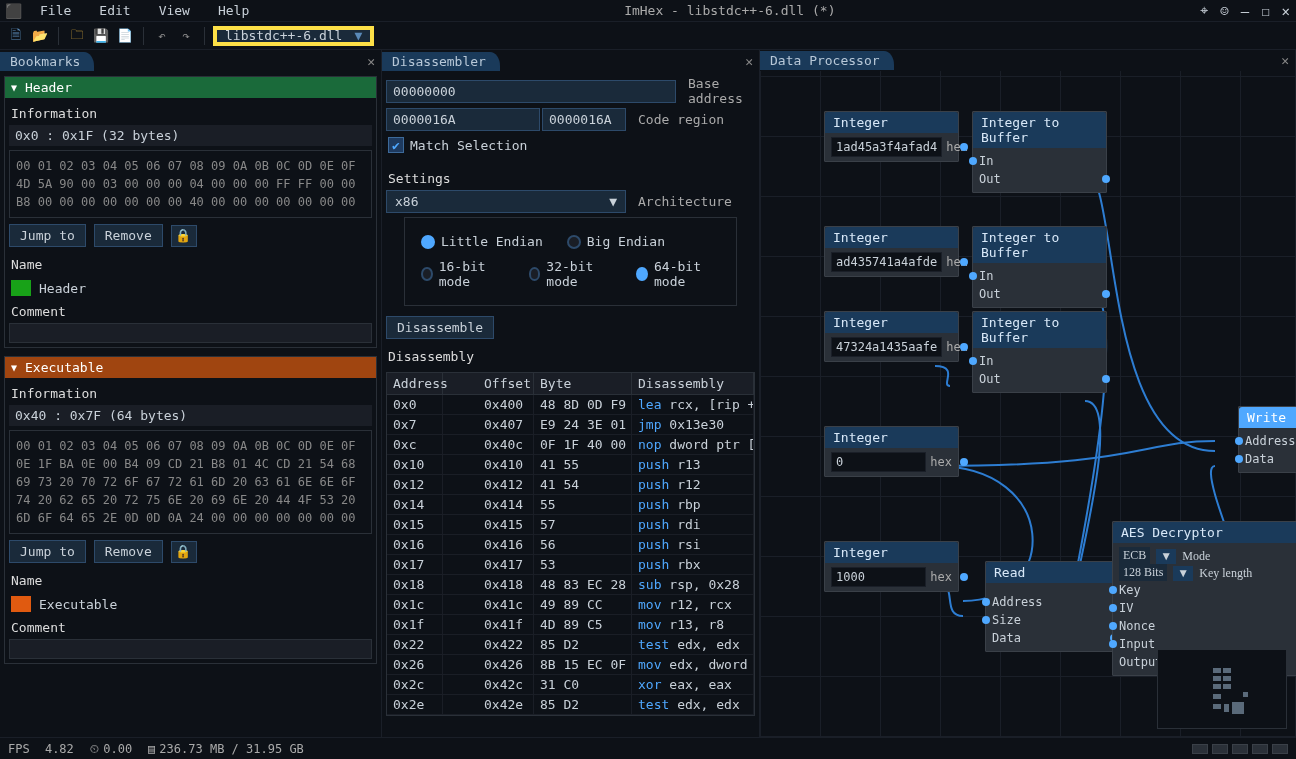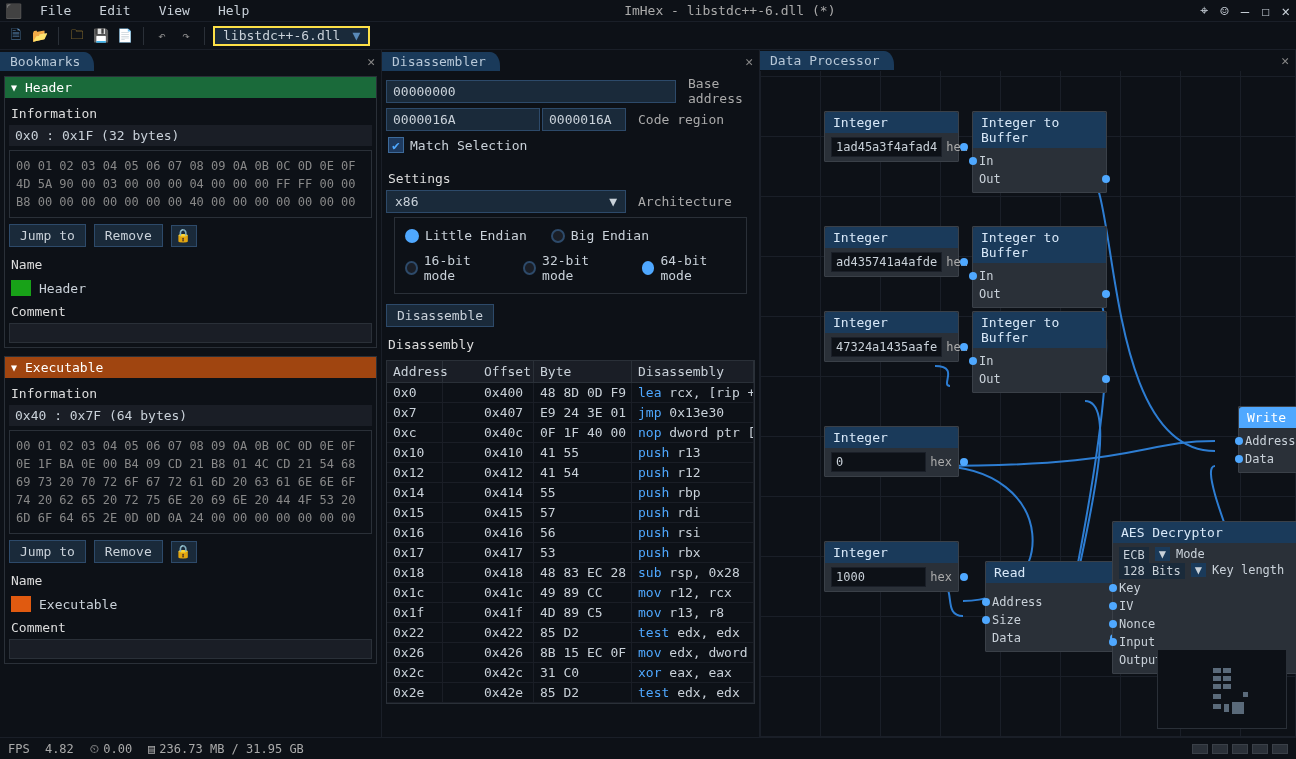--- a/index.html
+++ b/index.html
@@ -42,21 +42,21 @@
   border-bottom: 1px solid #1a1f28;
 }
 .toolbar .tb-btn {
   width: 20px; height: 20px;
   display:flex; align-items:center; justify-content:center;
   cursor:pointer; font-size:13px;
 }
 .toolbar .sep { width:1px; height:18px; background:#2a3038; margin:0 4px; }
 .toolbar .tab-dropdown {
   display:flex; align-items:center;
-  background:#1a2a3a; border:2px solid #fde047;
+  background:#1a2a3a; border:4px solid #fde047;
   padding:2px 8px; height:20px; cursor:pointer;
 }
 .toolbar .tab-dropdown .chev { margin-left:12px; color:#5a8ab8; }
 
 
 .main {
   flex:1;
   display:flex;
   overflow:hidden;
 }
@@ -149,21 +149,21 @@
   flex:0 0 auto;
 }
 .field-desc { padding-left:10px; color:#aaa; }
 .check-row { display:flex; align-items:center; gap:6px; padding:4px 2px; }
 .checkbox { width:16px; height:16px; background:#1e3a5f; border:1px solid #3d6a9a; display:flex; align-items:center; justify-content:center; cursor:pointer; color:#4fa8ff; font-size:13px; }
 .dropdown-full {
   display:flex; align-items:center; justify-content:space-between;
   background:#1a2a3a; border:1px solid #2d4a6a;
   padding:3px 8px; cursor:pointer;
 }
-.radio-group { border:1px solid #2a3038; padding:10px; margin:4px 8px; }
+.radio-group { border:1px solid #2a3038; padding:16px; margin:4px 18px; }
 .radio-row { display:flex; gap:24px; margin-bottom:10px; }
 .radio-row:last-child { margin-bottom:0; }
 .radio { display:flex; align-items:center; gap:6px; cursor:pointer; }
 .radio-dot { width:14px; height:14px; border-radius:50%; background:#1a1e26; border:2px solid #2d4a6a; }
 .radio-dot.checked { background:#4fa8ff; border-color:#4fa8ff; }
 .disasm-table {
   border:1px solid #2a3038;
   margin-top:4px;
 }
 .disasm-table-header {
@@ -206,21 +206,21 @@
 }
 .node-title.bright { background:#4fa8ff; color:#fff; }
 .node-body { padding:4px 6px; font-size:12px; }
 .node-body .port { display:flex; align-items:center; gap:4px; padding:2px 0; position:relative; }
 .port-dot { width:8px; height:8px; border-radius:50%; background:#4fa8ff; }
 .port-dot.left { position:absolute; left:-10px; }
 .port-dot.right { position:absolute; right:-10px; }
 .node-input-row { display:flex; gap:4px; align-items:center; }
 .node-hex-input { background:#0d1117; border:1px solid #1a1f28; padding:2px 4px; color:#c9d1d9; flex:1; font-size:12px; }
 .node-suffix { color:#aaa; font-size:12px; }
-.node-dropdown { display:flex; align-items:flex-start; gap:6px; }
+.node-dropdown { display:flex; align-items:flex-end; gap:6px;font-family:Liberation Serif, serif; }
 .node-dropdown .dd-val { background:#1a2a3a; padding:1px 4px; flex:0 0 auto; }
 .node-chev { background:#1a3a5a; padding:0 4px; cursor:pointer; }
 .minimap {
   position:absolute; right:8px; bottom:8px;
   width:130px; height:80px;
   background:#0d1117; border:1px solid #2a3038;
 }
 .minimap-block { position:absolute; background:#5a6a7a; }
 
 svg.wires { position:absolute; top:0; left:0; width:100%; height:100%; pointer-events:none; }

